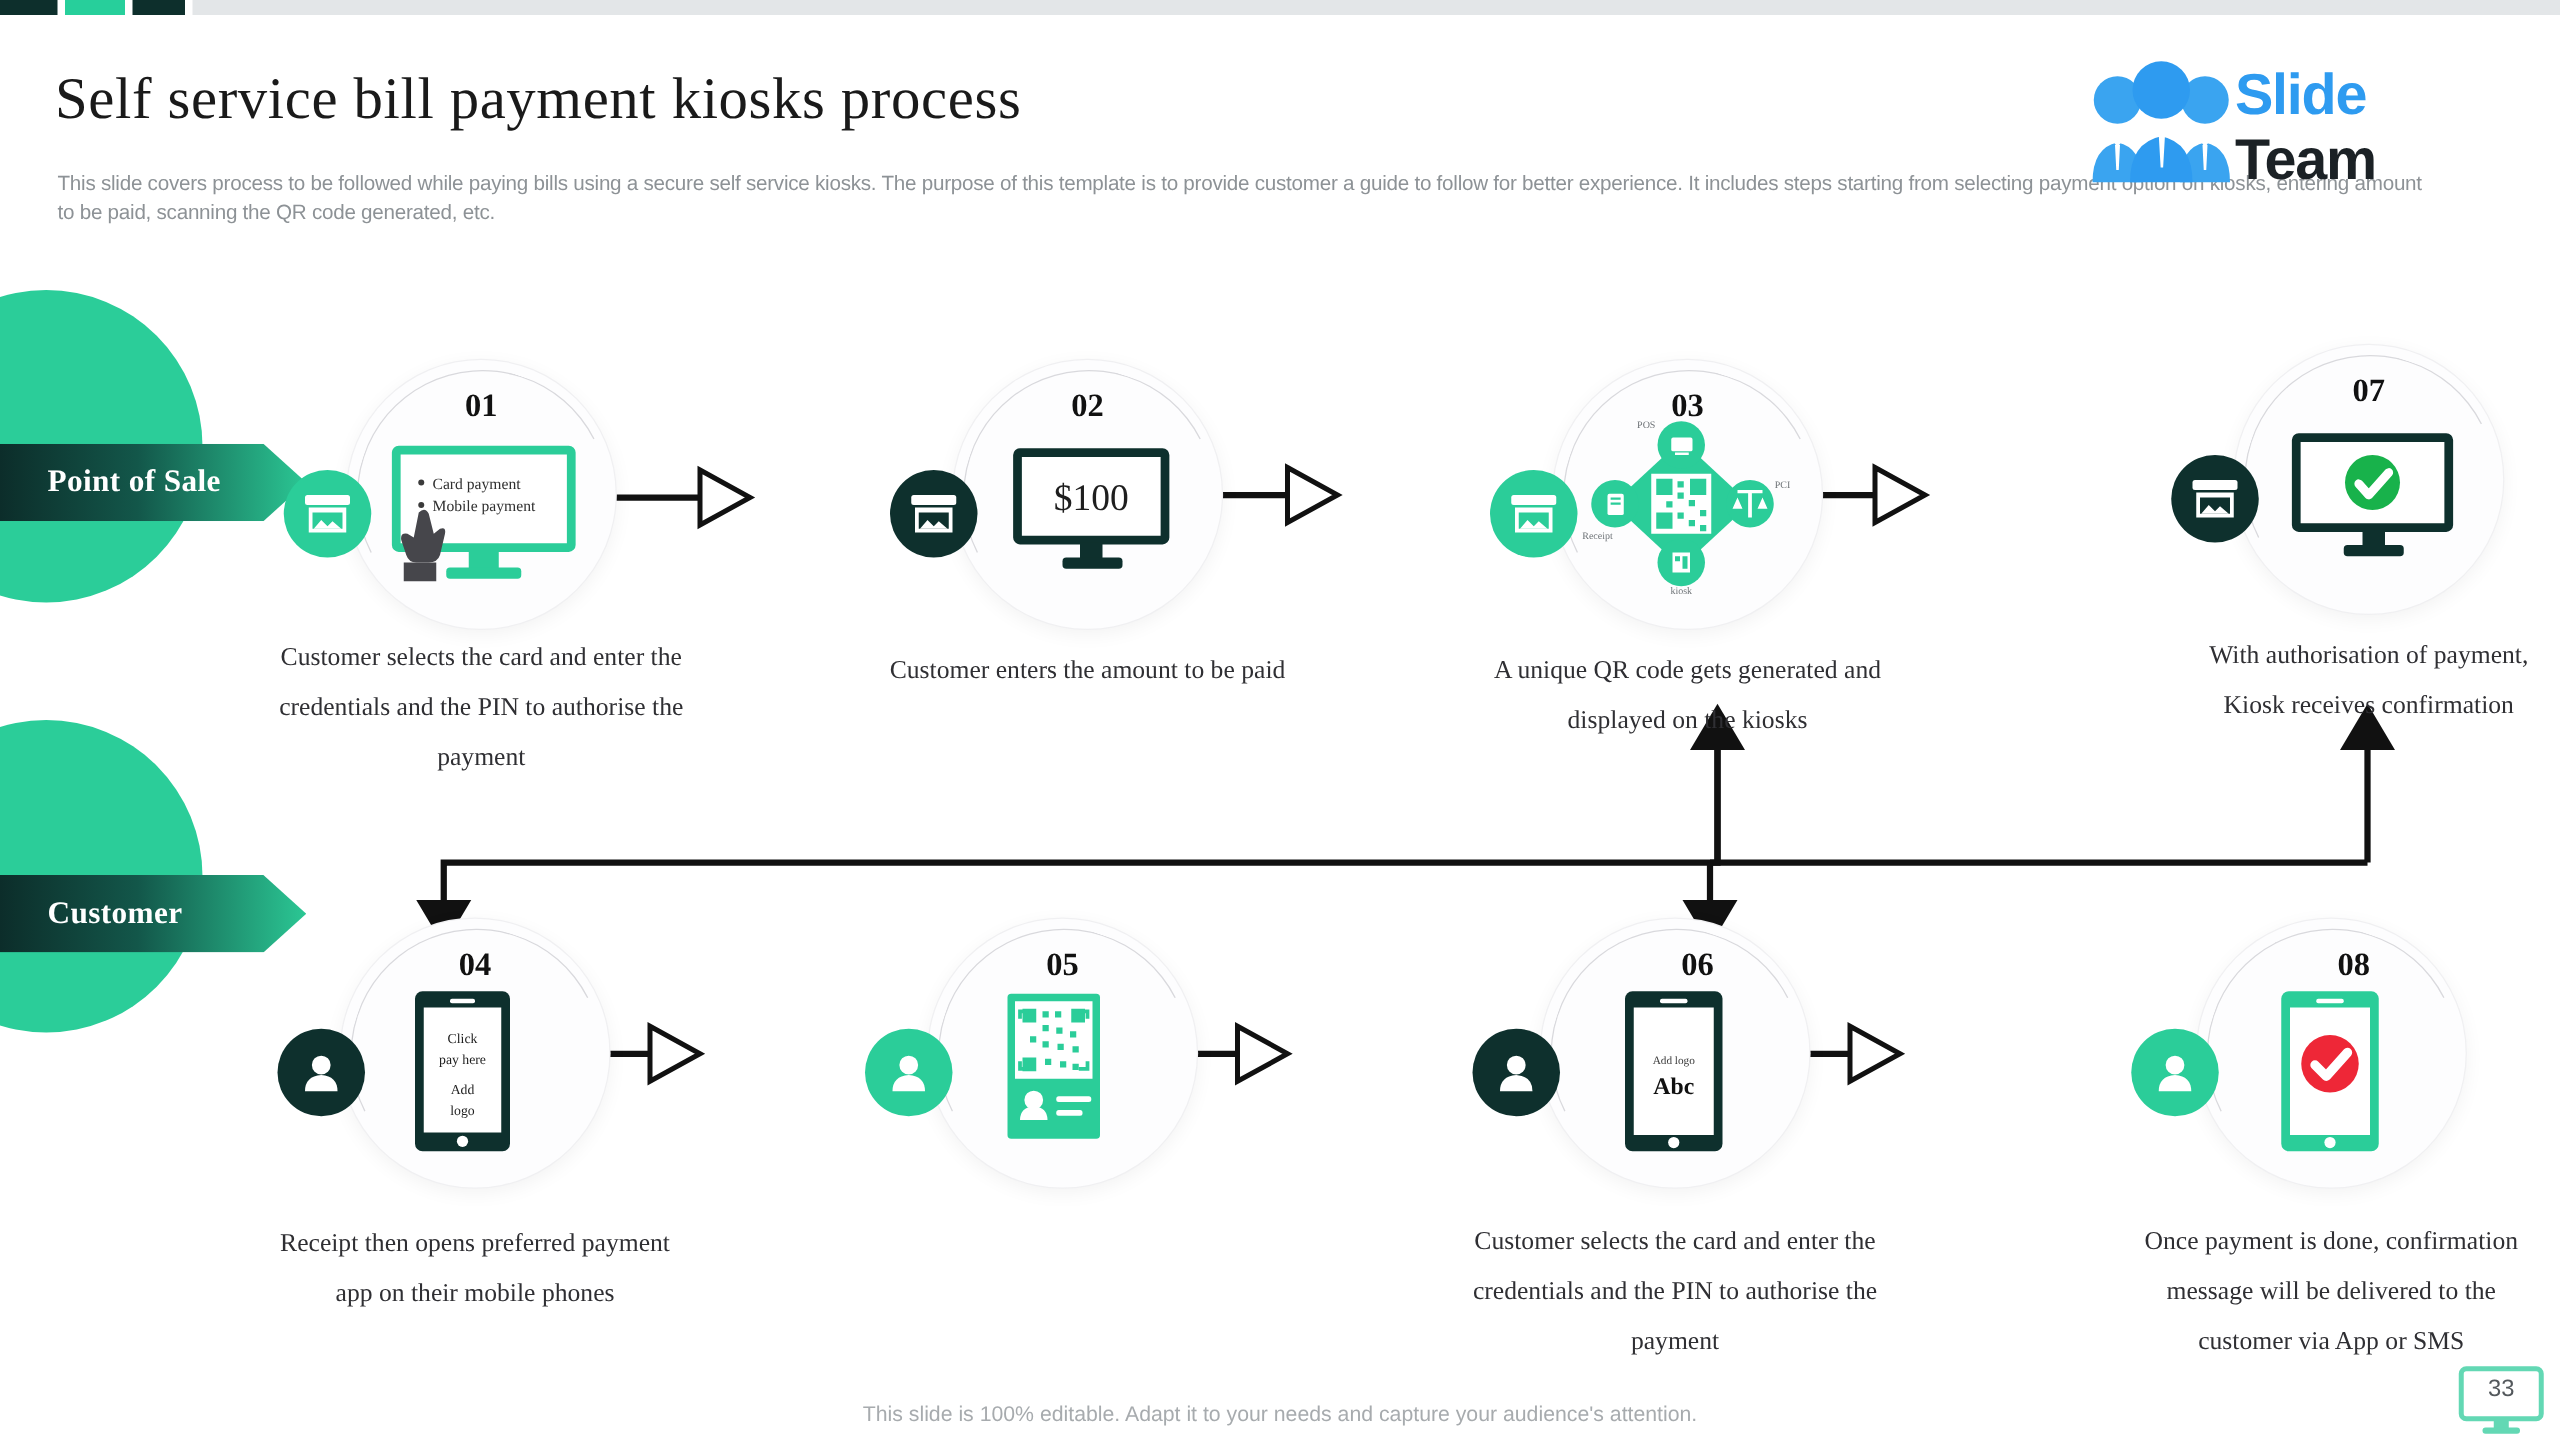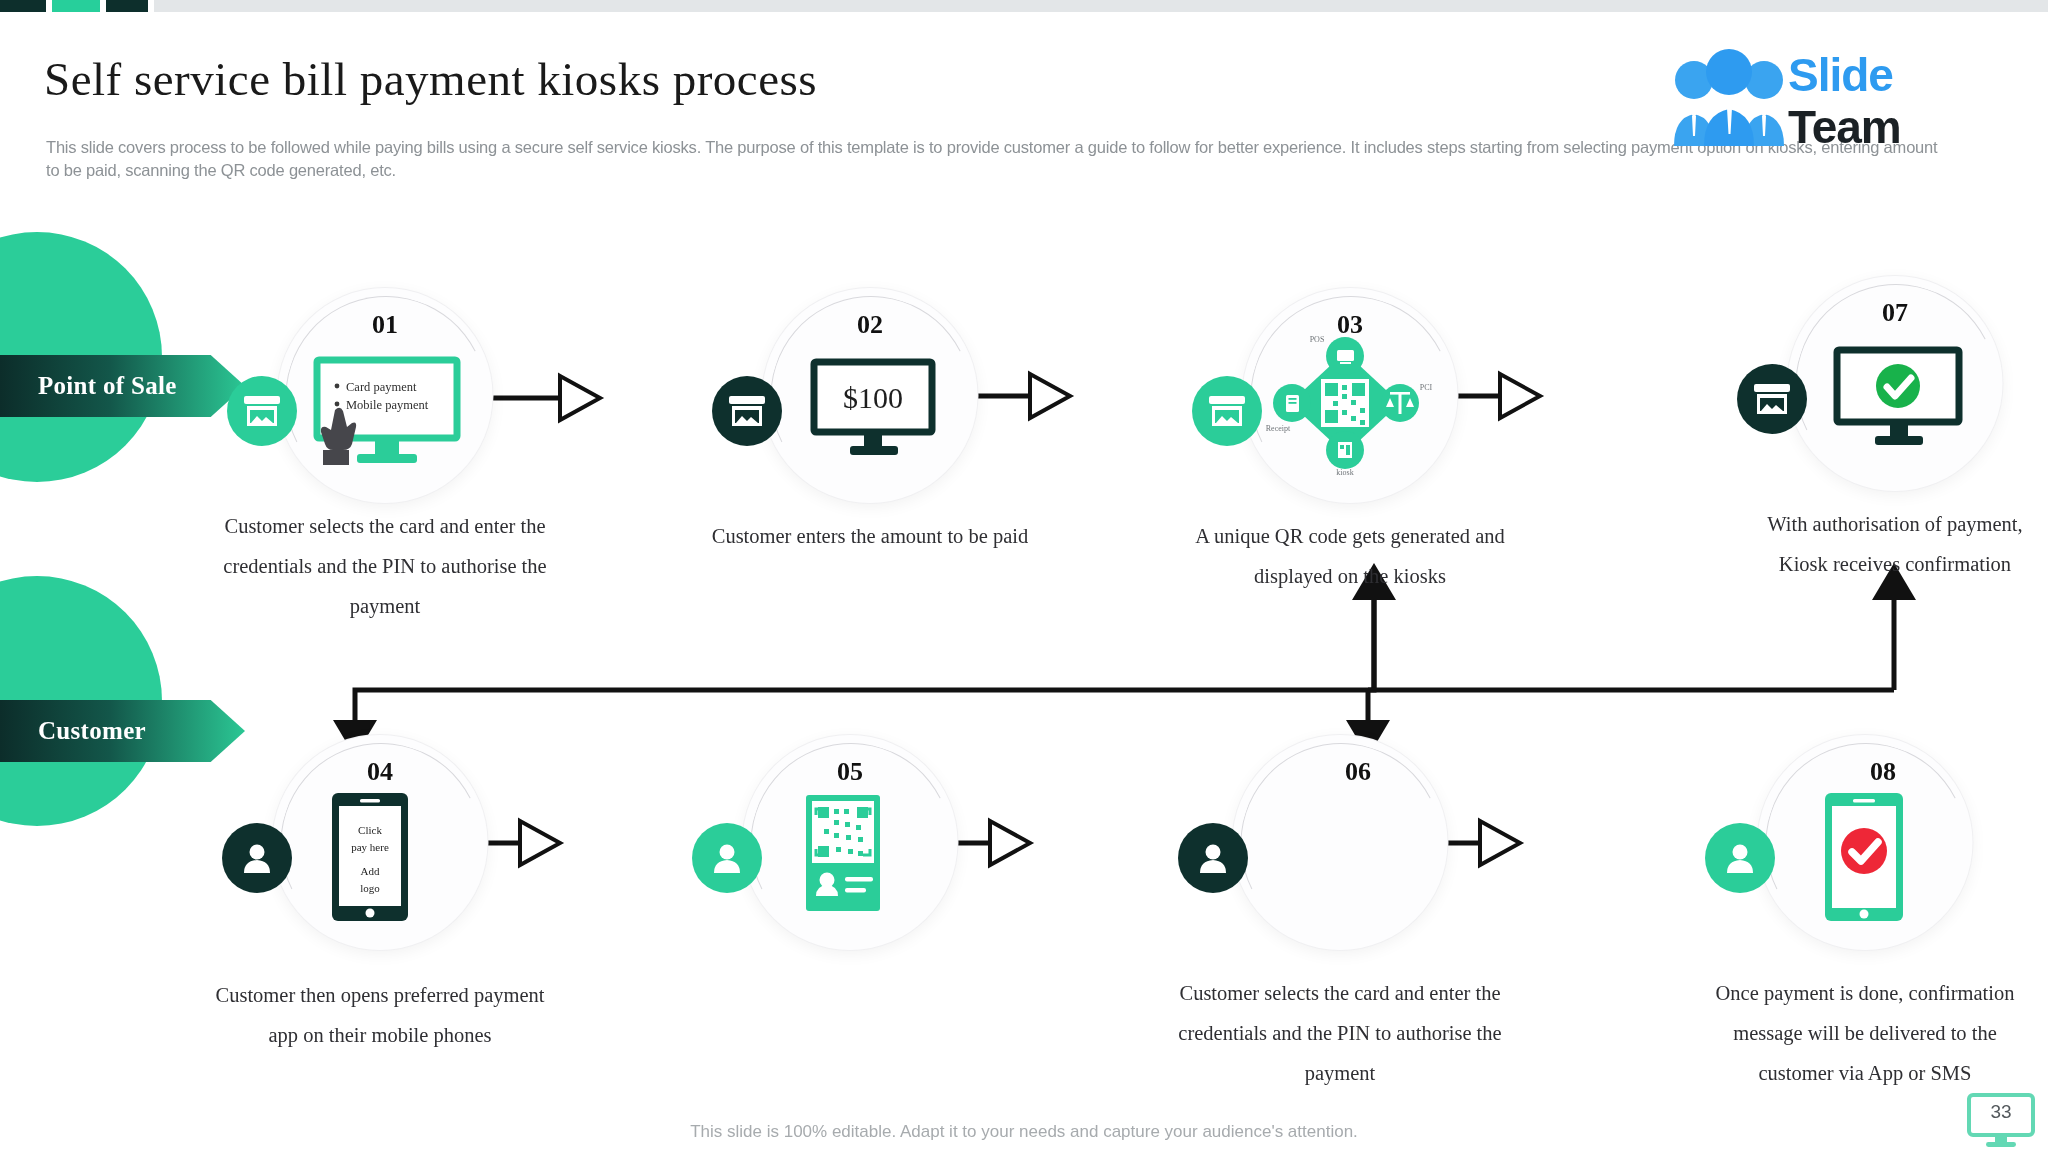--- a/index.html
+++ b/index.html
@@ -338,21 +338,21 @@
         <rect x="14" y="4" width="76" height="128" rx="6" fill="#0e302d"></rect>
         <rect x="21" y="17" width="62" height="100" fill="#fff"></rect>
         <rect x="42" y="10" width="20" height="3.5" rx="1.6" fill="#fff"></rect>
         <circle cx="52" cy="124" r="4.5" fill="#fff"></circle>
         <text x="52" y="45" font-size="11" fill="#1d1d1d" text-anchor="middle" font-family="Liberation Serif, serif">Click</text>
         <text x="52" y="62" font-size="11" fill="#1d1d1d" text-anchor="middle" font-family="Liberation Serif, serif">pay here</text>
         <text x="52" y="86" font-size="11" fill="#1d1d1d" text-anchor="middle" font-family="Liberation Serif, serif">Add</text>
         <text x="52" y="103" font-size="11" fill="#1d1d1d" text-anchor="middle" font-family="Liberation Serif, serif">logo</text>
       </svg>
     </div>
-    <div class="caption" style="top:240px;width:340px;">Customer then opens preferred payment app on their mobile  phones</div>
+    <div class="caption" style="top:240px;width:340px;">Receipt then opens preferred payment app on their mobile  phones</div>
   </div>
 
   <div class="step" style="left:700px;top:735px;">
     <div class="halo"></div>
     <div class="step-num">05</div>
     <div class="badge green">
       <svg width="34" height="34" viewBox="0 0 34 34">
         <circle cx="17" cy="11" r="7.5" fill="#fff"></circle>
         <path d="M4 32 q0-12 13-13 q13 1 13 13 z" fill="#fff"></path>
       </svg>
@@ -394,20 +394,30 @@
 
   <div class="step" style="left:1190px;top:735px;">
     <div class="halo"></div>
     <div class="step-num" style="left:56%;">06</div>
     <div class="badge dark" style="left:-12px;">
       <svg width="34" height="34" viewBox="0 0 34 34">
         <circle cx="17" cy="11" r="7.5" fill="#fff"></circle>
         <path d="M4 32 q0-12 13-13 q13 1 13 13 z" fill="#fff"></path>
       </svg>
     </div>
+    <div class="art" style="left:96px;top:54px;width:110px;height:140px;">
+      <svg viewBox="0 0 110 140" width="110" height="140">
+        <rect x="14" y="4" width="78" height="128" rx="6" fill="#0e302d"></rect>
+        <rect x="21" y="17" width="64" height="102" fill="#fff"></rect>
+        <rect x="42" y="10" width="22" height="3.5" rx="1.6" fill="#fff"></rect>
+        <circle cx="53" cy="125" r="4.5" fill="#fff"></circle>
+        <text x="53" y="62" font-size="9" fill="#3a3a3a" text-anchor="middle" font-family="Liberation Serif, serif">Add logo</text>
+        <text x="53" y="86" font-size="19" font-weight="bold" fill="#111" text-anchor="middle" font-family="Liberation Serif, serif">Abc</text>
+      </svg>
+    </div>
     <div class="caption" style="top:238px;width:350px;">Customer selects the card and enter the credentials and the PIN to authorise the payment</div>
   </div>
 
   <div class="step" style="left:1715px;top:735px;">
     <div class="halo"></div>
     <div class="step-num" style="left:56%;">08</div>
     <div class="badge green" style="left:-10px;">
       <svg width="34" height="34" viewBox="0 0 34 34">
         <circle cx="17" cy="11" r="7.5" fill="#fff"></circle>
         <path d="M4 32 q0-12 13-13 q13 1 13 13 z" fill="#fff"></path>

